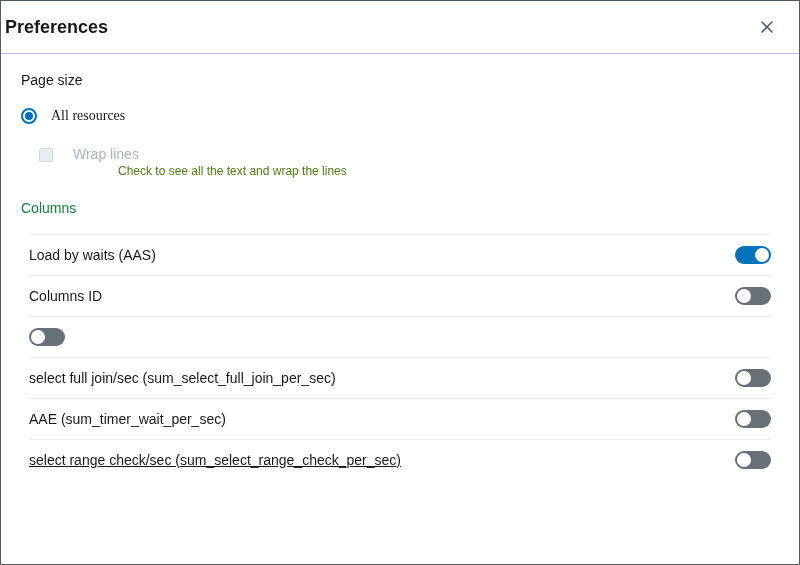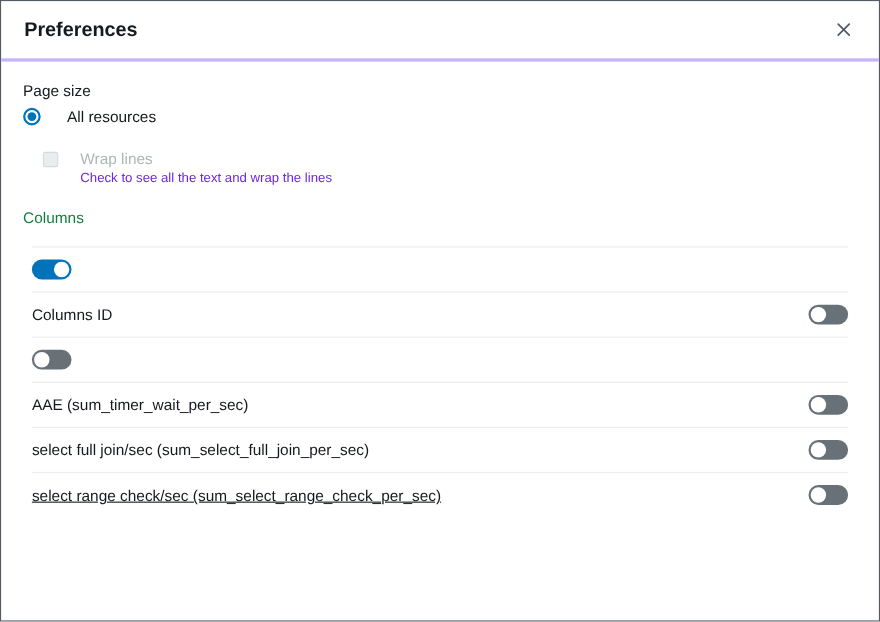--- a/index.html
+++ b/index.html
@@ -11,22 +11,22 @@
     height: 565px;
     overflow: hidden;
     border: 1px solid #545b64;
   }
 
   
   .header {
     display: flex;
     align-items: center;
     justify-content: space-between;
-    padding: 14px 20px 14px 21px;
-    border-bottom: 3px solid #c4b5fd;
+    padding: 14px 20px 14px 4px;
+    border-bottom: 1px solid #c4b5fd;
     text-align: right;
   }
   .header h1 {
     font-size: 18px;
     font-weight: 700;
     color: #16191f;
   }
   .close-btn {
     background: none;
     border: none;
@@ -37,29 +37,30 @@
   .close-btn svg { stroke: #545b64; }
 
   
   .body {
     padding: 18px 20px 0 20px;
   }
 
   .section-label {
     font-size: 14px;
     color: #16191f;
-    margin-bottom: 8px;
+    margin-bottom: 20px;
   }
 
   
   .radio-row {
     display: flex;
     align-items: center;
-    gap: 24px;
+    gap: 14px;
     margin-bottom: 22px;
+    font-family: Liberation Serif, serif;
   }
   .radio {
     width: 16px;
     height: 16px;
     border: 2px solid #0073bb;
     border-radius: 50%;
     display: inline-flex;
     align-items: center;
     justify-content: center;
   }
@@ -88,22 +89,23 @@
     background: #eaeded;
     margin-top: 2px;
     border-radius: 2px;
   }
   .checkbox-text .primary {
     font-size: 14px;
     color: #aab7b8;
   }
   .checkbox-text .secondary {
     font-size: 12px;
-    color: #6d28d9;
+    color: #4d7c0f;
     margin-top: 2px;
+    margin-left: 45px;
   }
 
   .columns-label {
     font-size: 14px;
     color: #15803d;
     margin-bottom: 18px;
   }
 
   
   .col-list {
@@ -181,48 +183,49 @@
     <div class="checkbox-text">
       <div class="primary">Wrap lines</div>
       <div class="secondary">Check to see all the text and wrap the lines</div>
     </div>
   </div>
 
   <div class="columns-label">Columns</div>
 
   <div class="col-list">
       <div class="col-row">
+        <span class="col-label">Load by waits (AAS)</span>
         <span class="toggle on">
           <span class="knob"></span>
         </span>
       </div>
       <div class="col-row">
         <span class="col-label">Columns ID</span>
         <span class="toggle off">
           <span class="knob"></span>
         </span>
       </div>
       <div class="col-row">
         <span class="toggle off">
           <span class="knob"></span>
         </span>
       </div>
       <div class="col-row">
+        <span class="col-label">select full join/sec (sum_select_full_join_per_sec)</span>
+        <span class="toggle off">
+          <span class="knob"></span>
+        </span>
+      </div>
+      <div class="col-row">
         <span class="col-label">AAE (sum_timer_wait_per_sec)</span>
         <span class="toggle off">
           <span class="knob"></span>
         </span>
       </div>
       <div class="col-row">
-        <span class="col-label">select full join/sec (sum_select_full_join_per_sec)</span>
-        <span class="toggle off">
-          <span class="knob"></span>
-        </span>
-      </div>
-      <div class="col-row">
         <span class="col-label">select range check/sec (sum_select_range_check_per_sec)</span>
         <span class="toggle off">
           <span class="knob"></span>
         </span>
       </div>
     </div>
 
 </div>
 
 </body></html>

